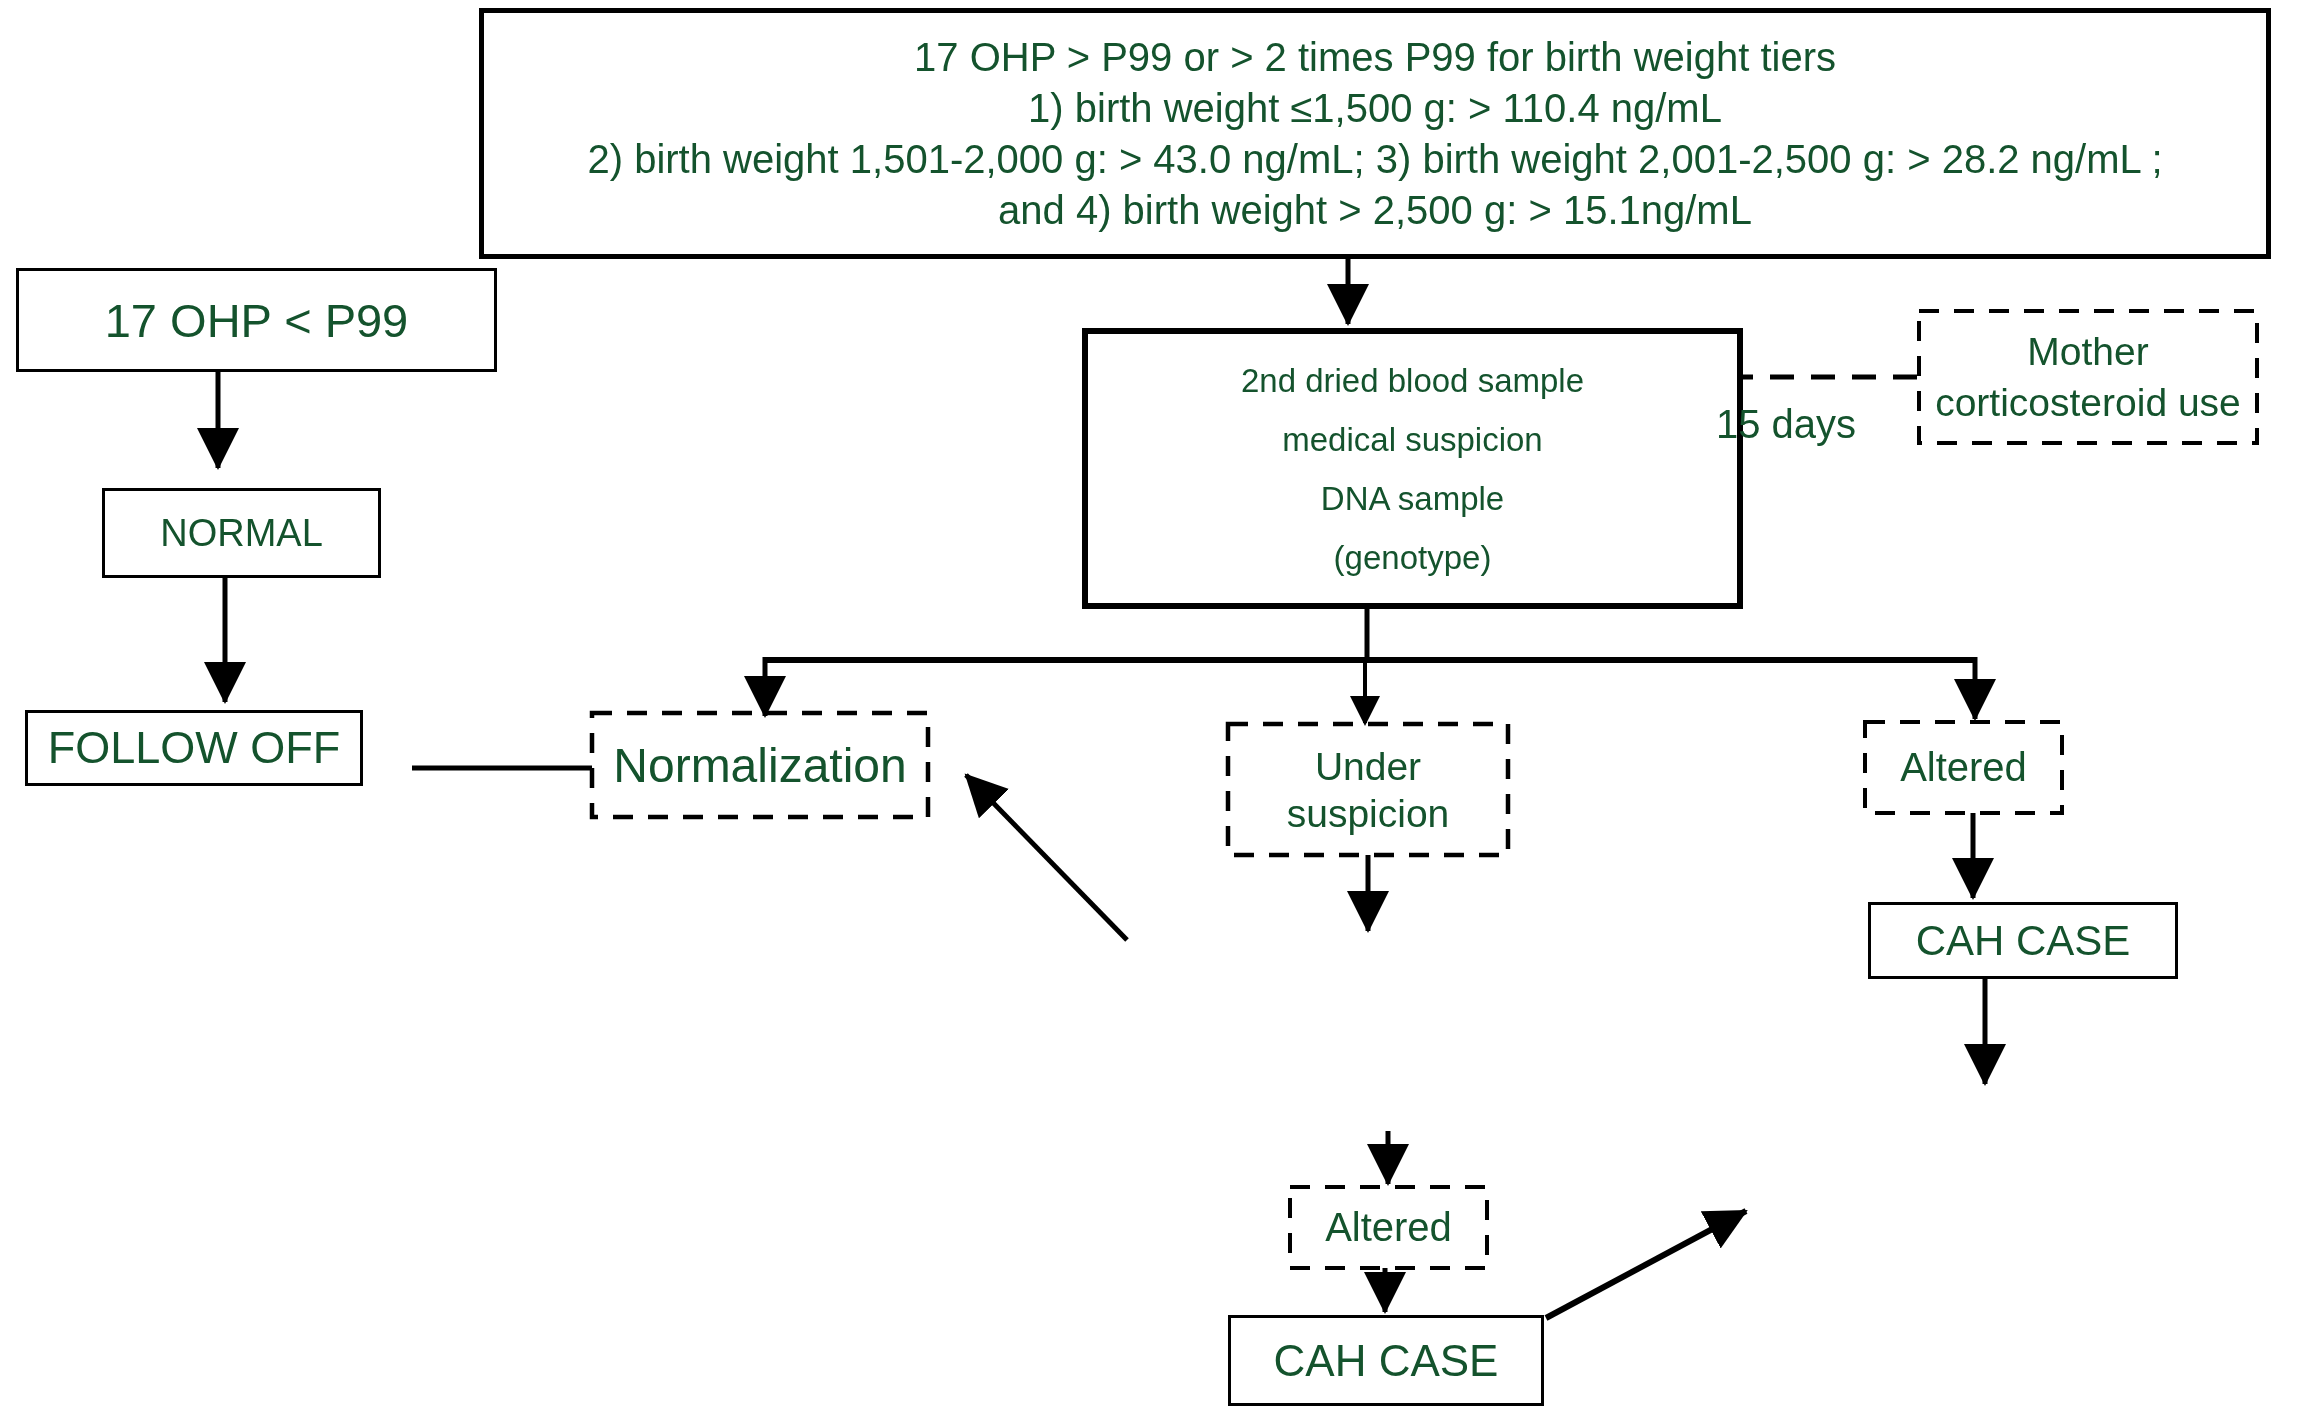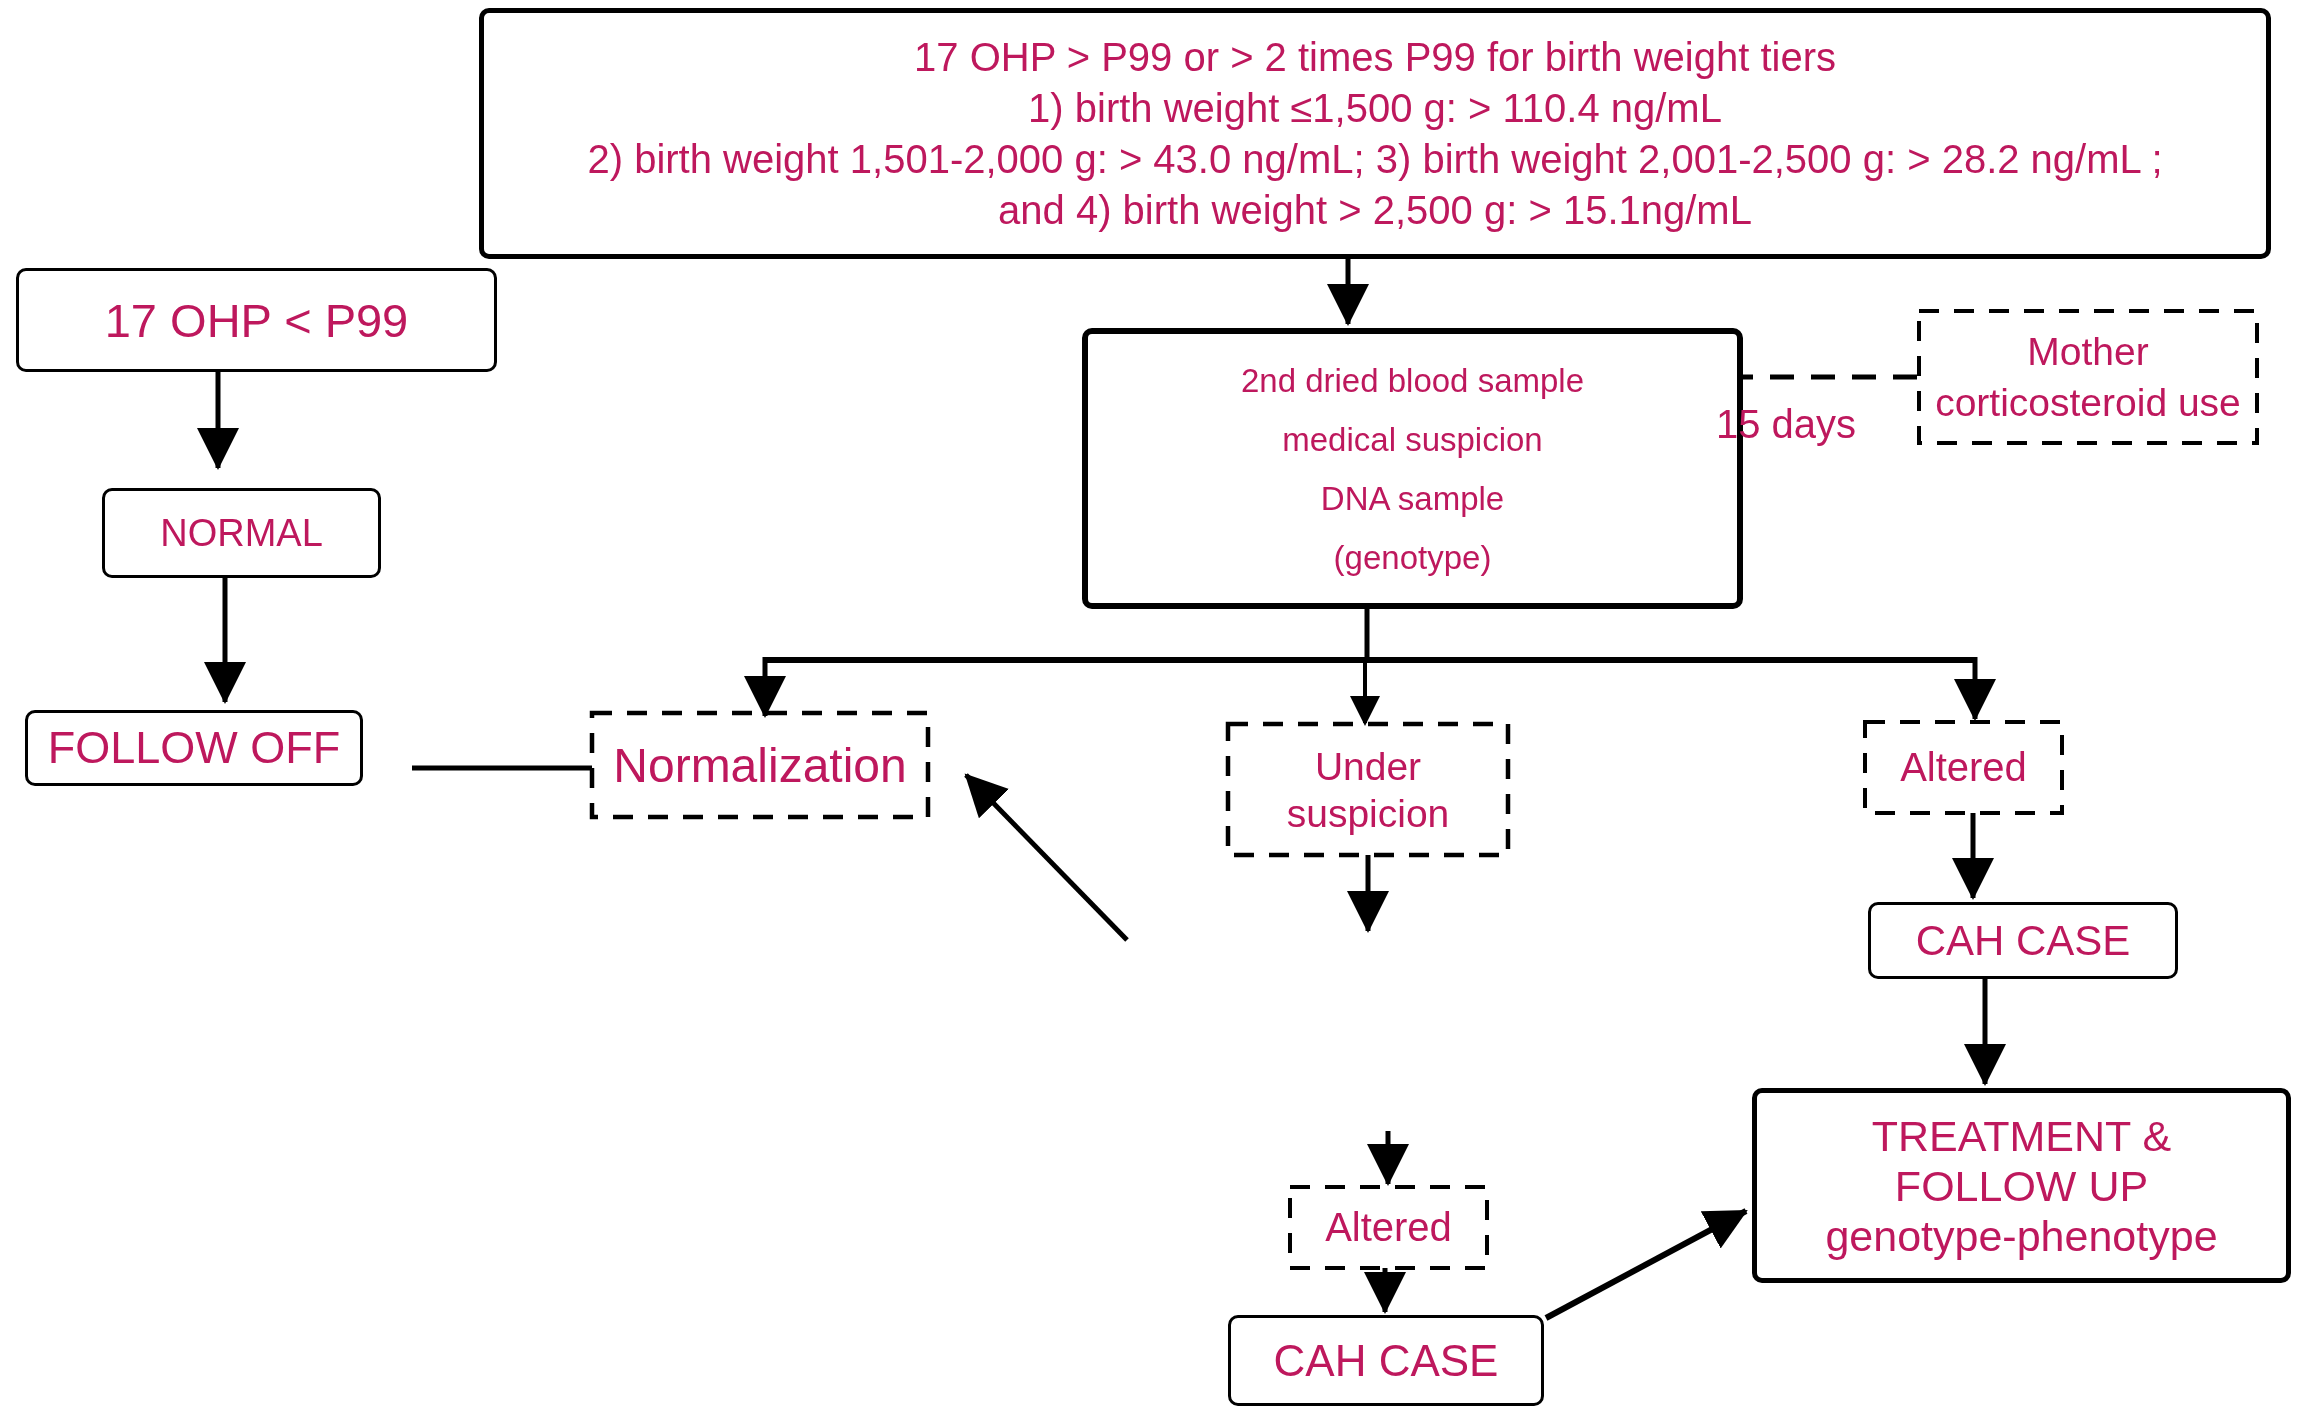--- a/index.html
+++ b/index.html
@@ -19,22 +19,21 @@
   }
   .box, .dashedLabel {
     position: absolute;
     box-sizing: border-box;
     display: flex;
     flex-direction: column;
     align-items: center;
     justify-content: center;
     text-align: center;
     white-space: nowrap;
-    color: #be185d;
-    border-radius: 10px;
+    color: #14532d;
   }
   .box { border: 3px solid #000; background: #fff; }
   .b5 { border-width: 5px; }
   .b6 { border-width: 6px; }
   .line { display: block; }
 
   
   #criteria-box      { left: 479px;  top: 8px;    width: 1792px; height: 251px; font-size: 40px; line-height: 51px; }
   #low-ohp-box       { left: 16px;    top: 268px;  width: 481px;  height: 104px;  font-size: 47px; align-items: center; }
   #normal-box        { left: 102px;  top: 488px;  width: 279px;  height: 90px;  font-size: 38px; }
@@ -123,25 +122,20 @@
     <span class="line">medical suspicion</span>
     <span class="line">DNA sample</span>
     <span class="line">(genotype)</span>
   </div>
 
 
   <div class="box" id="cah-right-box">
     <span class="line">CAH CASE</span>
   </div>
 
-  <div class="box b5" id="treatment-box">
-    <span class="line">TREATMENT &amp;</span>
-    <span class="line">FOLLOW UP</span>
-    <span class="line">genotype-phenotype</span>
-  </div>
 
   <div class="box" id="cah-bottom-box">
     <span class="line">CAH CASE</span>
   </div>
 
   <div class="dashedLabel" id="mother-label">
     <span class="line">Mother</span>
     <span class="line">corticosteroid use</span>
   </div>
 

